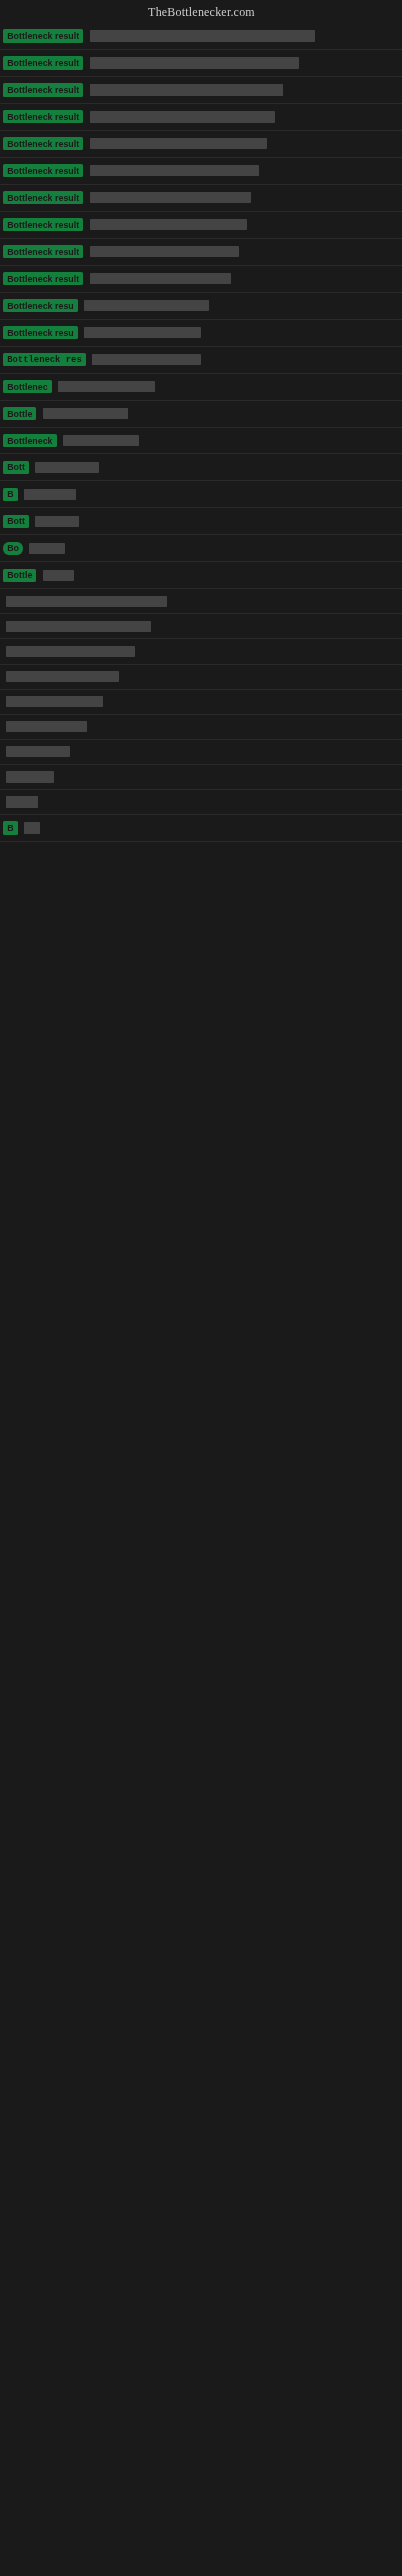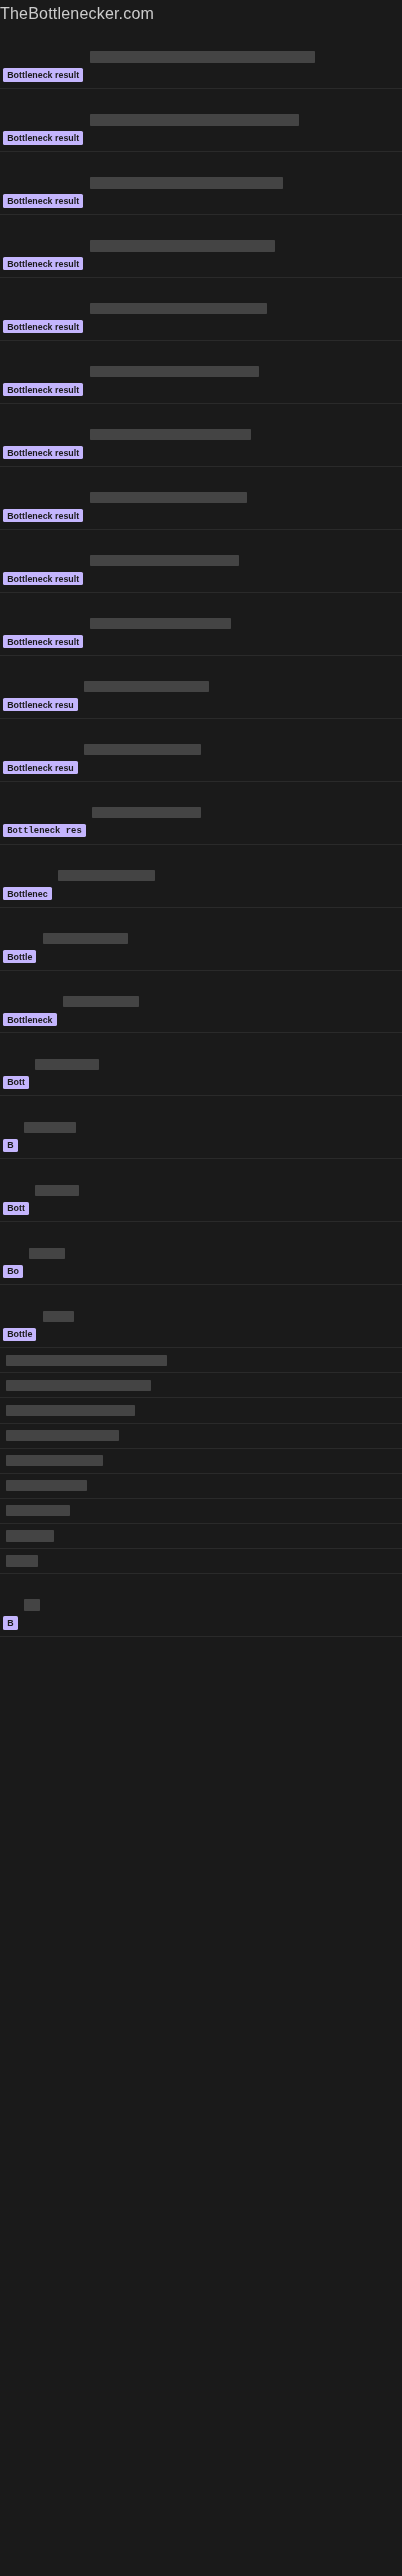--- a/index.html
+++ b/index.html
@@ -10,38 +10,38 @@
 
     body {
       background-color: #1a1a1a;
       width: 403px;
       min-height: 2576px;
       font-family: Arial, sans-serif;
       position: relative;
     }
 
     .site-title {
-      text-align: left;
+      text-align: center;
       color: #cccccc;
-      font-size: 16px;
+      font-size: 12px;
       padding: 4.8px 0 3.2px 0;
       letter-spacing: 0.2px;
+      font-family: Liberation Serif, serif;
     }
 
     .bottleneck-badge {
       display: inline-block;
-      background-color: #c4b5fd;
+      background-color: #15803d;
       color: #1a1a1a;
       font-size: 8.9px;
       font-weight: bold;
       padding: 1.6px 4px;
       border-radius: 1.6px;
       white-space: nowrap;
       overflow: hidden;
-      margin-top: 36px;
     }
 
     .row {
       display: flex;
       align-items: center;
       padding: 6.4px 3.2px;
       border-bottom: 0.8px solid #2a2a2a;
     }
 
     .bar-area {
@@ -170,21 +170,21 @@
         <div class="bar" style="width: 52px; margin-left: 6.4px;"></div>
       </div>
     </div>
     <div class="row">
       <span class="bottleneck-badge" style="max-width: 35px;">Bott</span>
       <div class="bar-area">
         <div class="bar" style="width: 44px; margin-left: 6.4px;"></div>
       </div>
     </div>
     <div class="row">
-      <span class="bottleneck-badge" style="max-width: 24px;">Bo</span>
+      <span class="bottleneck-badge" style="max-width: 24px; border-radius: 6px;">Bo</span>
       <div class="bar-area">
         <div class="bar" style="width: 36px; margin-left: 6.4px;"></div>
       </div>
     </div>
     <div class="row">
       <span class="bottleneck-badge" style="max-width: 44px;">Bottle</span>
       <div class="bar-area">
         <div class="bar" style="width: 31px; margin-left: 6.4px;"></div>
       </div>
     </div>

